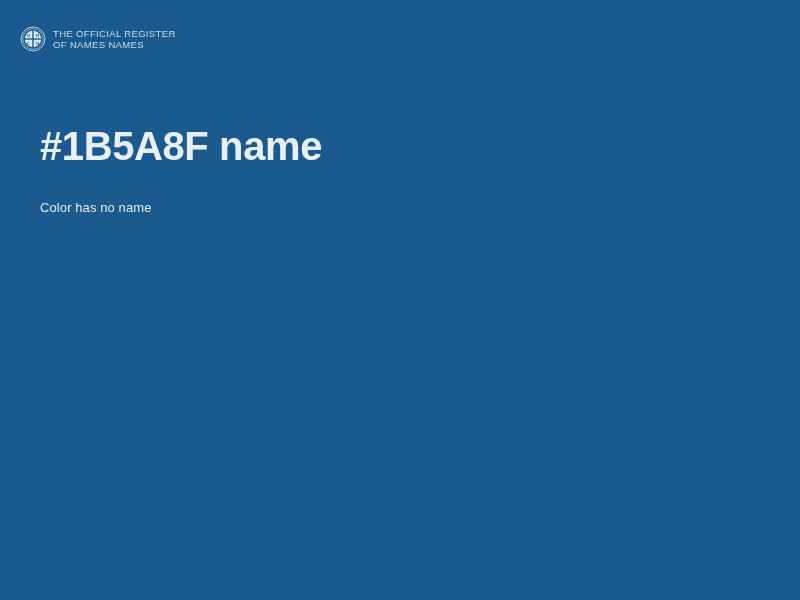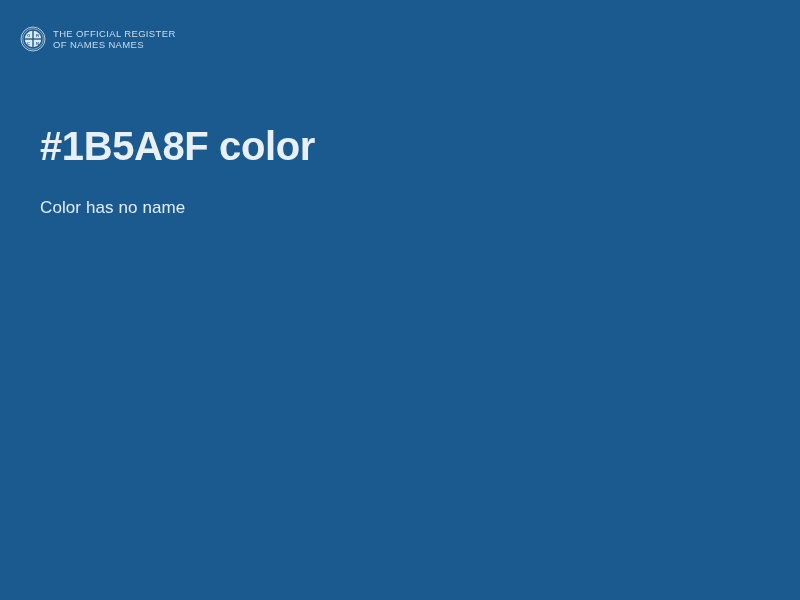--- a/index.html
+++ b/index.html
@@ -69,21 +69,21 @@
     font-weight: 700;
     letter-spacing: -0.4px;
     color: #E9F0F5;
     line-height: 52px;
     white-space: nowrap;
   }
 
   .color-subtitle {
     margin: 0;
     padding-top: 29px;
-    font-size: 17px;
+    font-size: 13px;
     font-weight: 400;
     letter-spacing: 0.1px;
     color: #E4EDF4;
     line-height: 14px;
     white-space: nowrap;
   }
 
   .swatch-canvas {
     position: absolute;
     left: 0;
@@ -114,17 +114,17 @@
         <text x="34.8" y="38.2" font-family="'Liberation Sans', sans-serif" font-size="8.4" font-weight="700" fill="#1B5A8F" text-anchor="middle">N</text>
       </svg>
     </span>
     <span class="brand-text">
       <span class="brand-line">THE OFFICIAL REGISTER</span>
       <span class="brand-line">OF NAMES NAMES</span>
     </span>
   </div>
 
   <div class="main">
-    <h1 class="color-title">#1B5A8F color</h1>
+    <h1 class="color-title">#1B5A8F name</h1>
     <p class="color-subtitle">Color has no name</p>
   </div>
 
 </div>
 
 </body></html>

